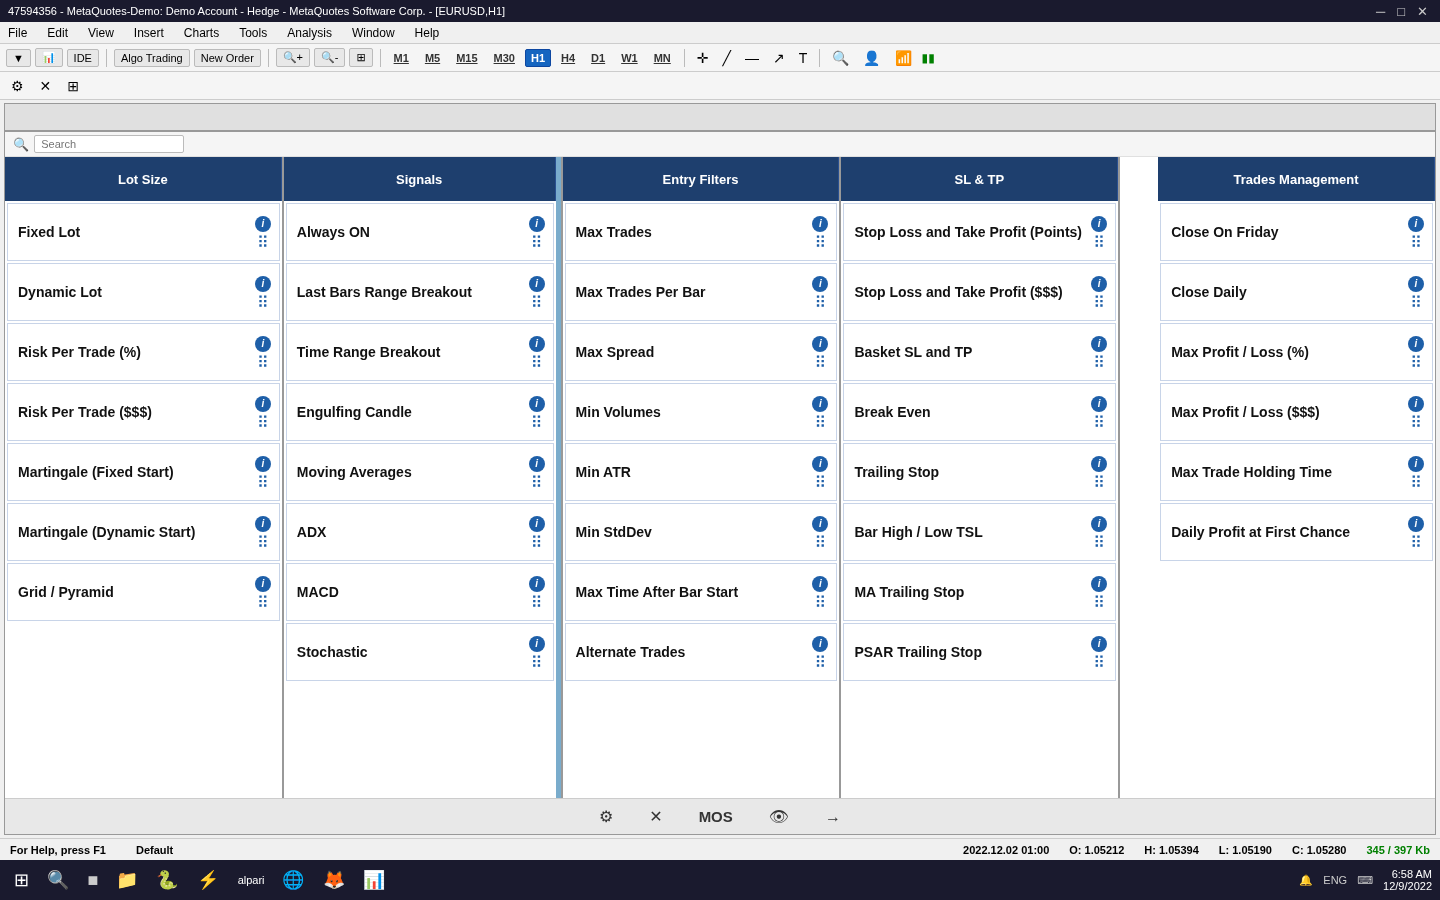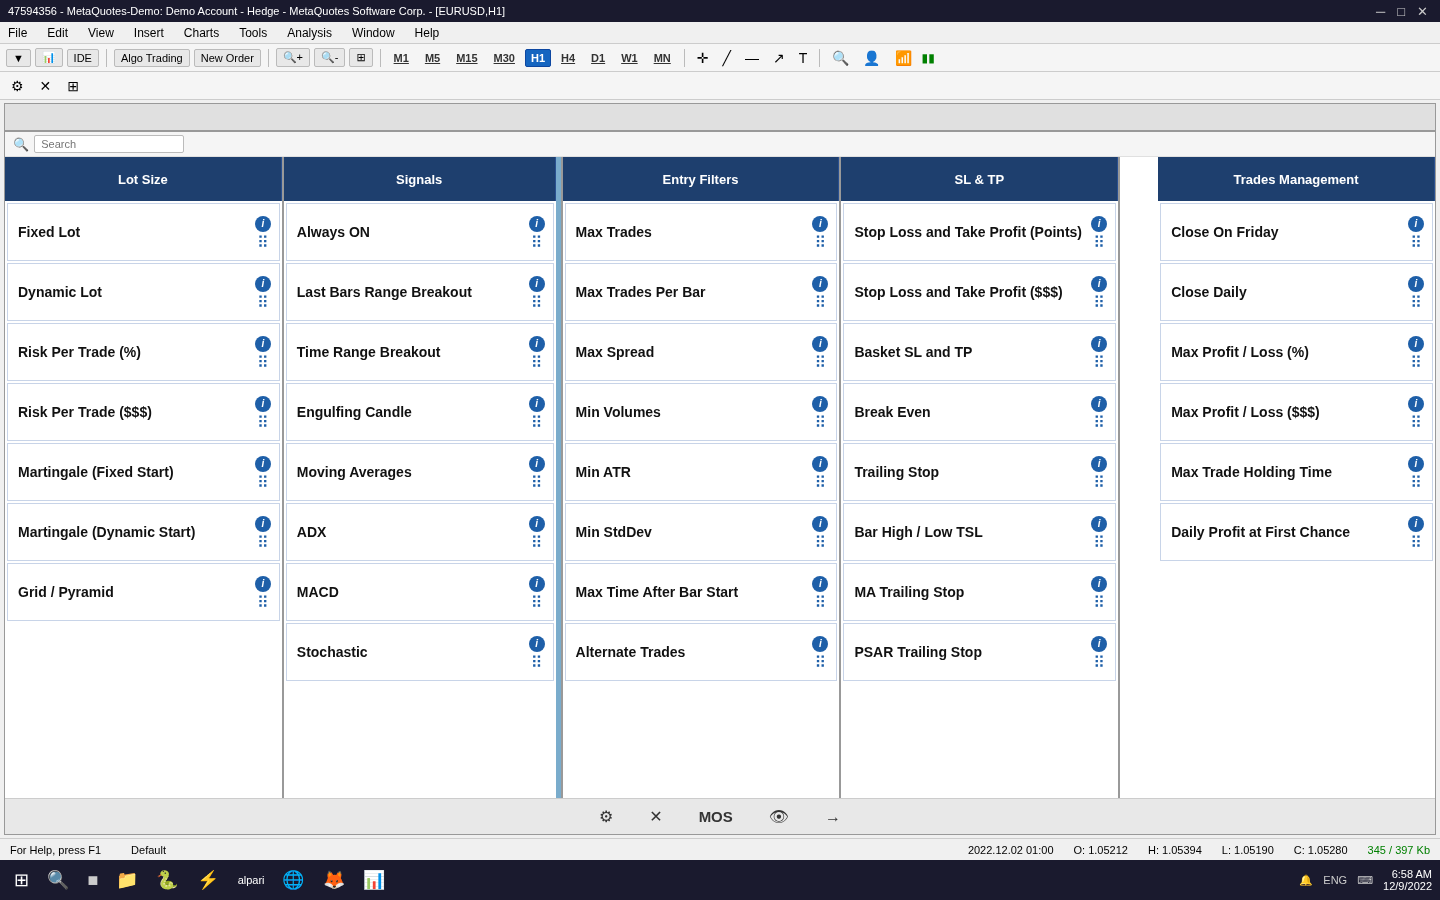--- a/index.html
+++ b/index.html
@@ -104,20 +104,21 @@
     
     .status-bar {
       background: #f0f0f0;
       height: 22px;
       display: flex;
       align-items: center;
       padding: 8px 10px;
       font-size: 11px;
       border-top: 1px solid #ccc;
       gap: 30px;
+      font-weight: bold;
     }
     .status-right { margin-left: auto; display: flex; gap: 20px; }
 
     
     .taskbar {
       background: #1a1a2e;
       height: 40px;
       display: flex;
       align-items: center;
       padding: 0 8px;

